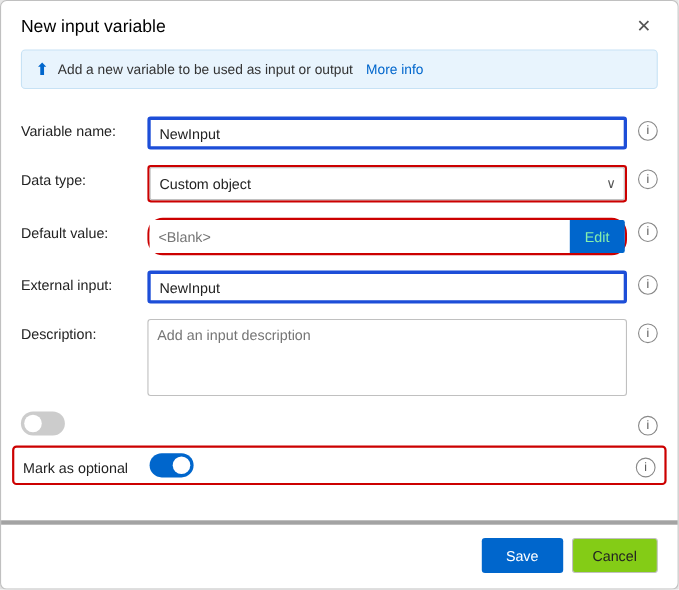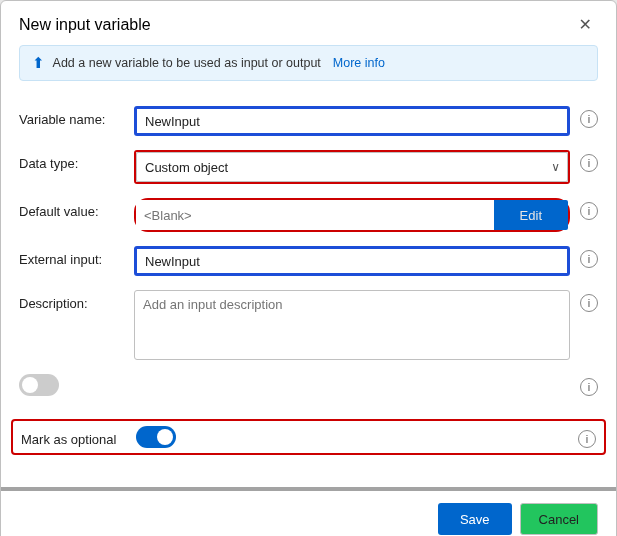--- a/index.html
+++ b/index.html
@@ -166,24 +166,24 @@
       border: none;
       border-radius: 2px 0 0 2px;
       padding: 4px 8px;
       font-size: 13px;
       color: #888;
       outline: none;
     }
 
     .edit-btn {
       background: #0066cc;
-      color: #e5e5e5;
+      color: #86efac;
       border: none;
       height: 30px;
-      padding: 0 26px;
+      padding: 0 14px;
       font-size: 13px;
       cursor: pointer;
       border-radius: 0 2px 2px 0;
       white-space: nowrap;
     }
 
     .description-textarea {
       flex: 1;
       height: 70px;
       border: 1px solid #c0c0c0;
@@ -257,21 +257,21 @@
 
     .toggle input:checked + .toggle-slider::before {
       transform: translateX(18px);
     }
 
     
     .optional-row {
       border: 2px solid #cc0000;
       border-radius: 4px;
       padding: 5px 8px;
-      margin: 16px -8px;
+      margin: 2px -8px;
     }
 
     .dialog-footer {
       display: flex;
       align-items: center;
       justify-content: flex-end;
       padding: 12px 18px 14px 18px;
       gap: 8px;
       border-top: 4px solid #a3a3a3;
     }
@@ -281,21 +281,21 @@
       color: white;
       border: none;
       height: 32px;
       padding: 0 22px;
       font-size: 13px;
       border-radius: 3px;
       cursor: pointer;
     }
 
     .btn-cancel {
-      background: #22c55e;
+      background: #84cc16;
       color: #222;
       border: 1px solid #c0c0c0;
       height: 32px;
       padding: 0 18px;
       font-size: 13px;
       border-radius: 3px;
       cursor: pointer;
     }
   </style>
 </head>

